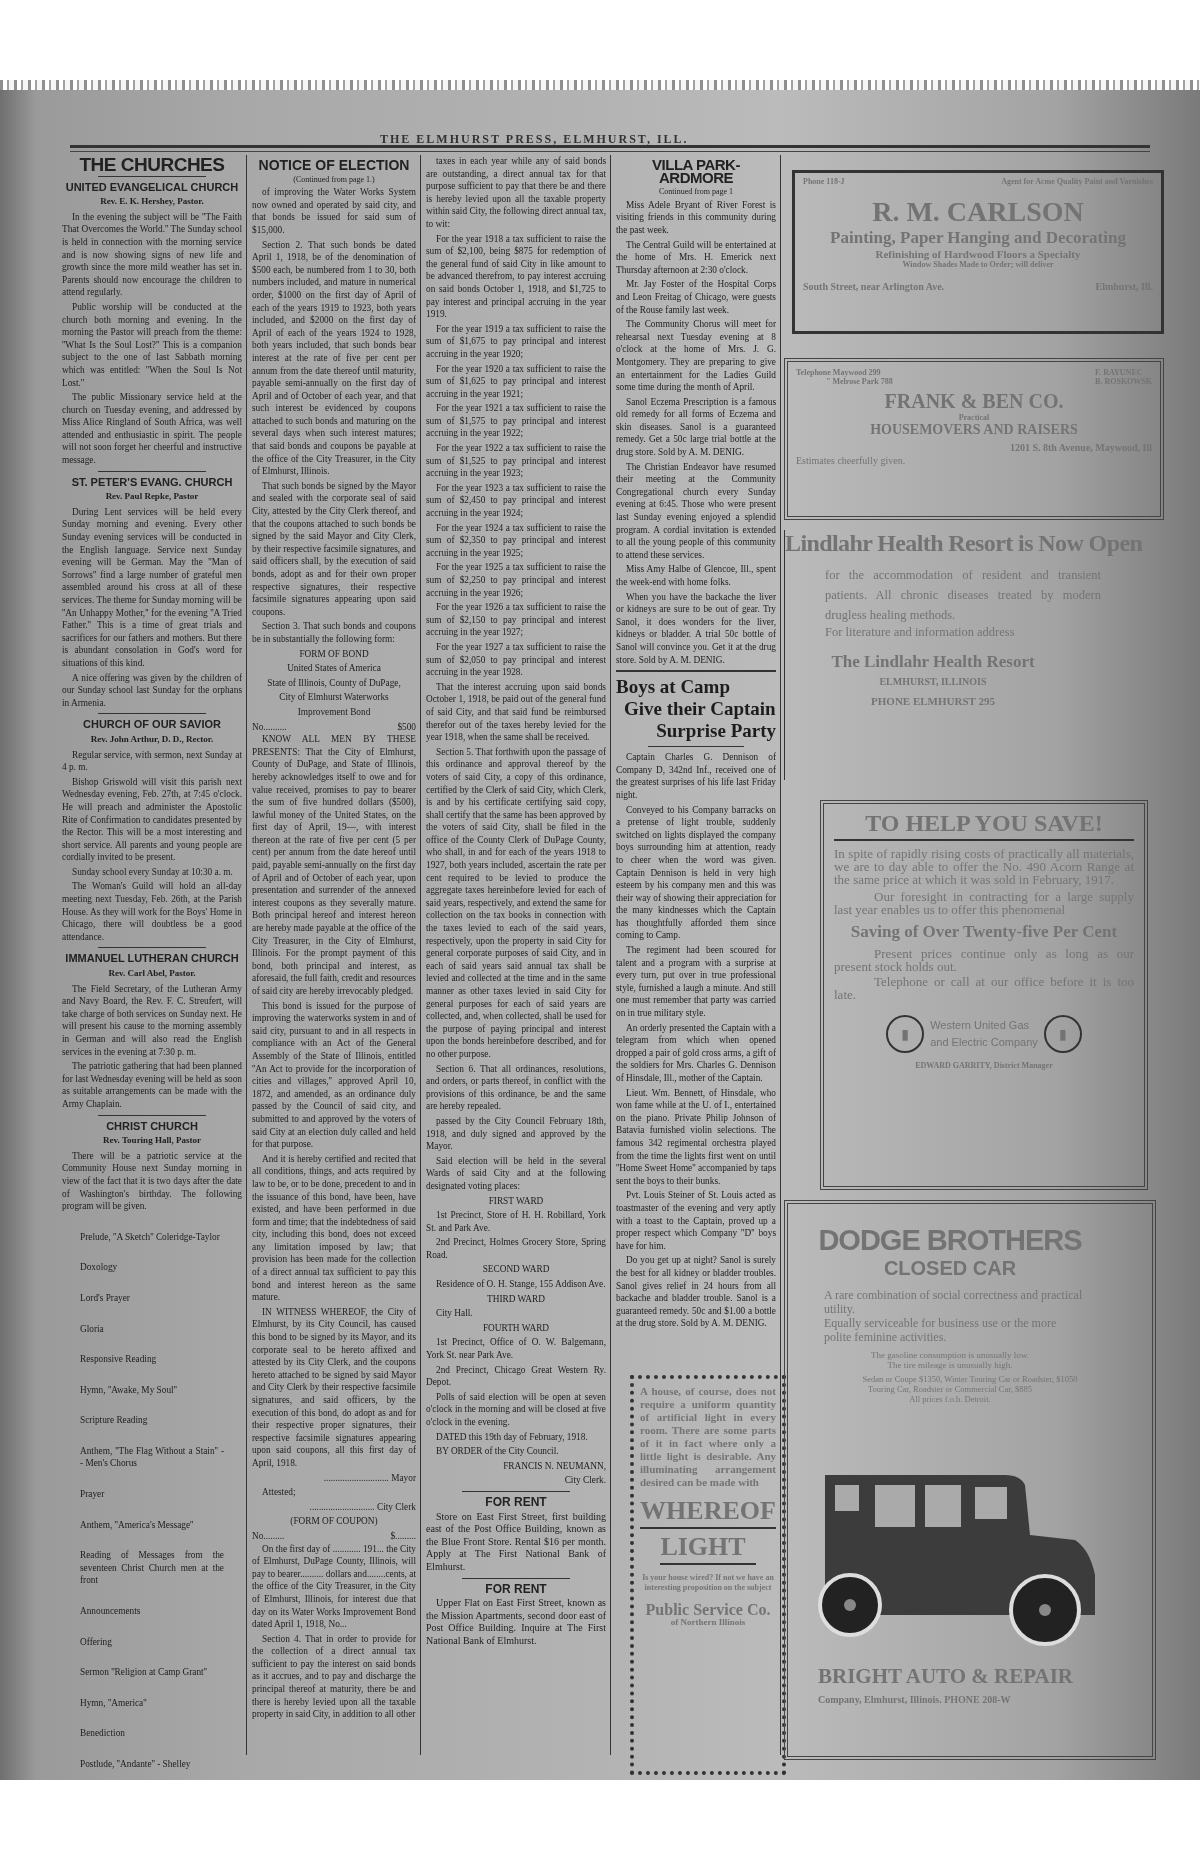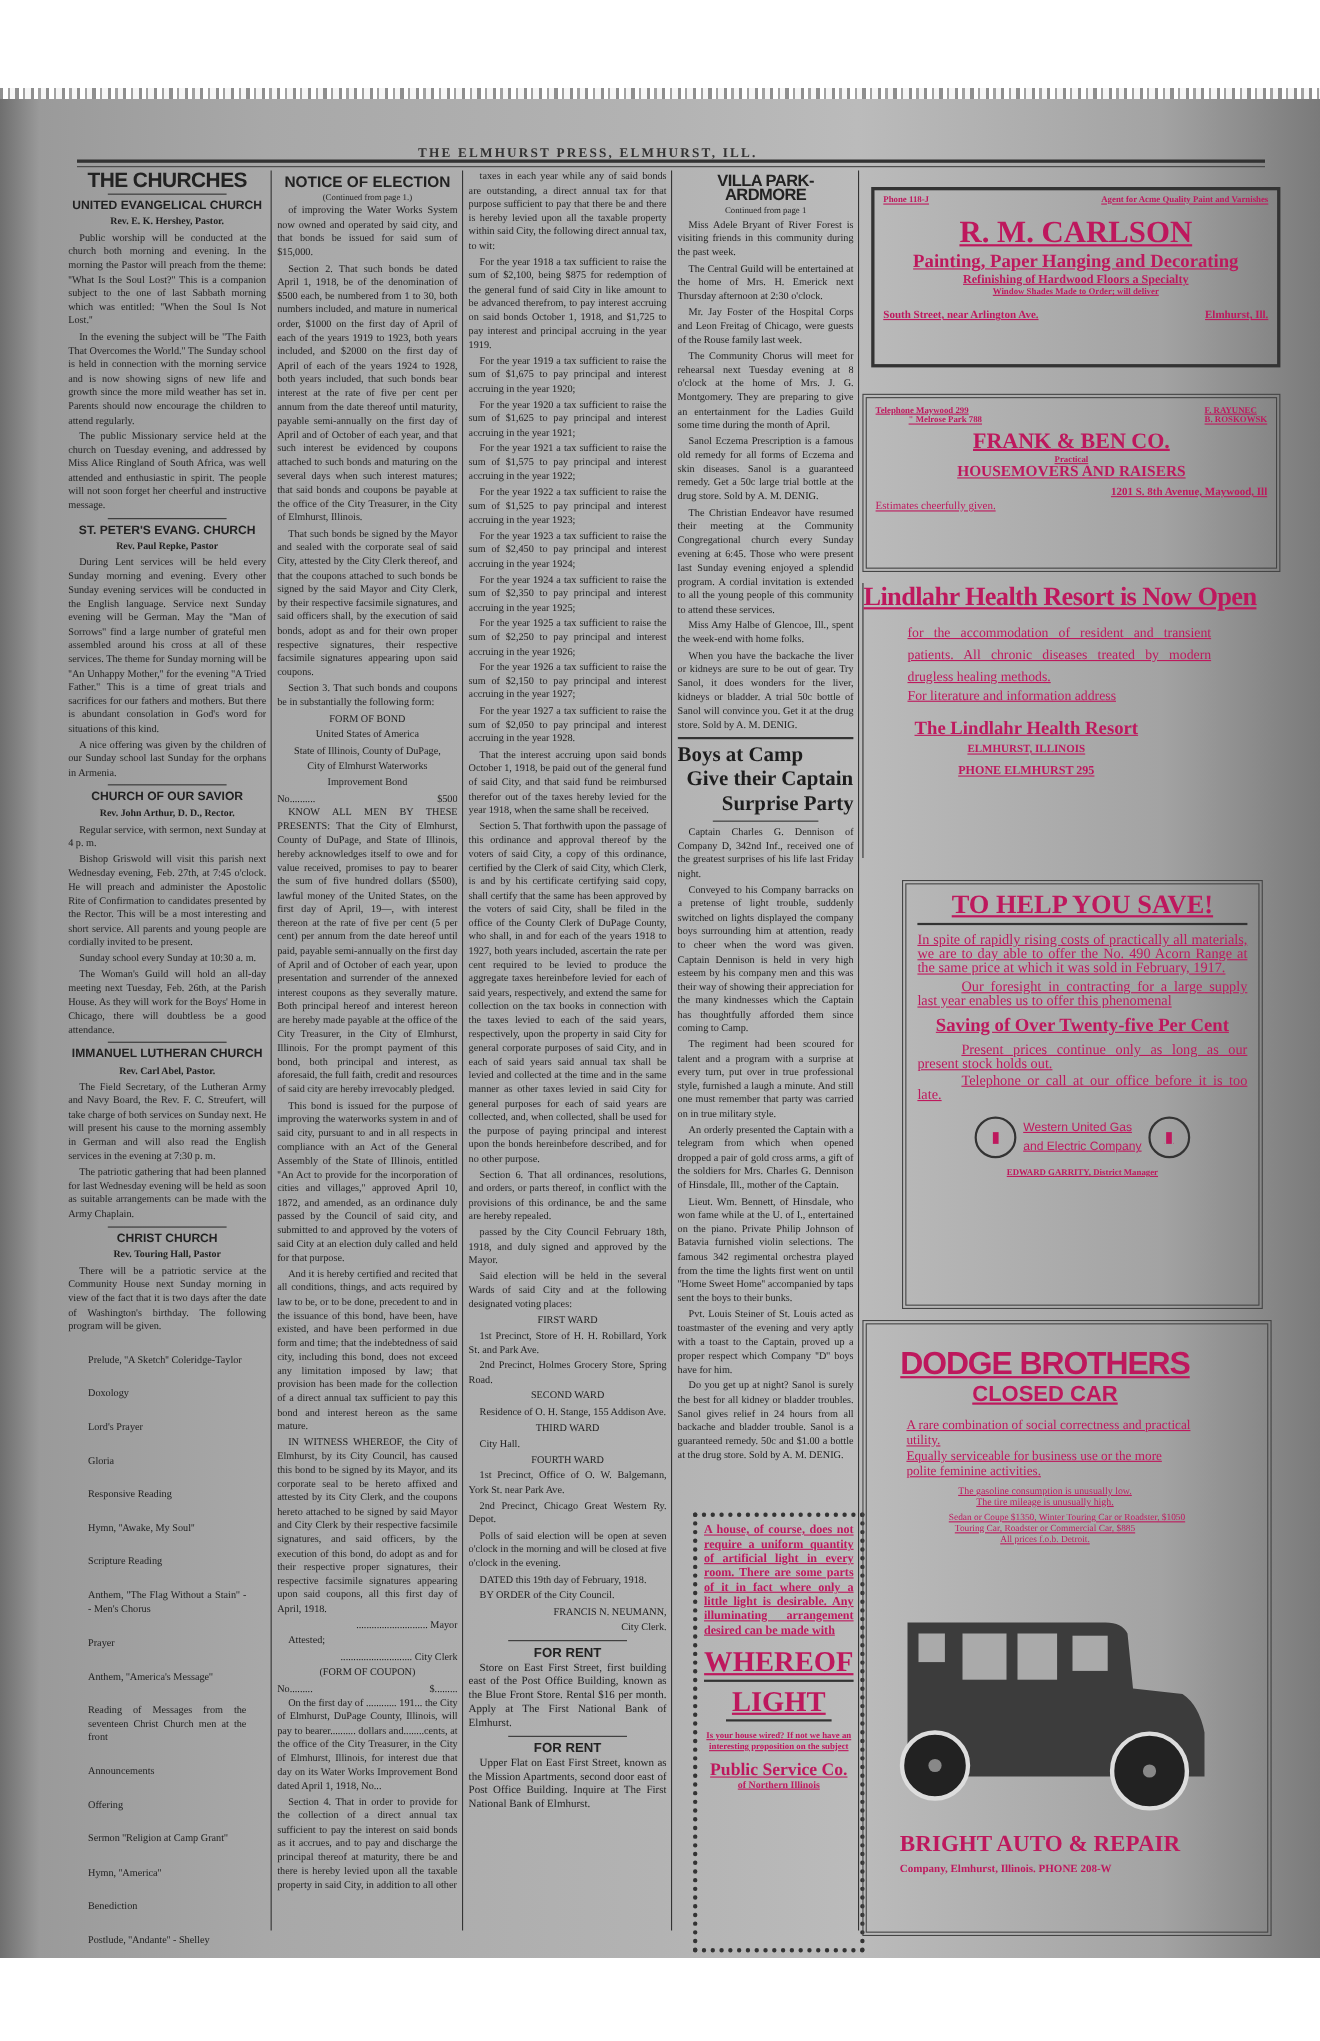--- a/index.html
+++ b/index.html
@@ -22,21 +22,21 @@
   .col { position: absolute; top: 155px; font-size: 9.3px; line-height: 12.6px; text-align: justify; color: #1d1d1d; }
   .col p { margin: 0 0 2px 0; text-indent: 10px; }
   .vrule { position:absolute; top:155px; width:1px; background:#333; height:1600px; }
   .hd { font-family: "Liberation Sans", sans-serif; font-weight: bold; text-align:center; margin: 4px 0 2px; color:#222; }
   .hd.big { font-size: 19px; letter-spacing: -0.5px; }
   .hd.med { font-size: 11px; }
   .sub { text-align:center; font-weight:bold; font-size:9px; margin-bottom:3px; }
   .short-rule { width: 60%; margin: 4px auto; height:1px; background:#333; }
   .prog { text-indent:0 !important; margin:18px !important; }
   .center { text-align:center; text-indent:0 !important; }
-  .ad { position:absolute; border:2px solid #333; color:#be185d;text-decoration:underline; }
+  .ad { position:absolute; border:2px solid #333; color:#737373; }
   .greek { border: 4px double #444; }
   .chain { border: 4px dotted #333; }
   .ad-title { font-weight:bold; text-align:center; }
   .car {
     position:absolute; left:805px; top:1465px; width:300px; height:190px;
   }
 </style>
 </head>
 <body>
 
@@ -50,22 +50,22 @@
 <div class="vrule" style="left:246px"></div>
 <div class="vrule" style="left:420px"></div>
 <div class="vrule" style="left:610px"></div>
 <div class="vrule" style="left:780px"></div>
 
 <div class="col" style="left:62px; width:180px; height:1620px; overflow:hidden;">
   <div class="hd big">THE CHURCHES</div>
   <div class="short-rule"></div>
   <div class="hd med">UNITED EVANGELICAL CHURCH</div>
   <div class="sub">Rev. E. K. Hershey, Pastor.</div>
+  <p>In the evening the subject will be ''The Faith That Overcomes the World.'' The Sunday school is held in connection with the morning service and is now showing signs of new life and growth since the more mild weather has set in. Parents should now encourage the children to attend regularly.</p>
   <p>Public worship will be conducted at the church both morning and evening. In the morning the Pastor will preach from the theme: ''What Is the Soul Lost?'' This is a companion subject to the one of last Sabbath morning which was entitled: ''When the Soul Is Not Lost.''</p>
-  <p>In the evening the subject will be ''The Faith That Overcomes the World.'' The Sunday school is held in connection with the morning service and is now showing signs of new life and growth since the more mild weather has set in. Parents should now encourage the children to attend regularly.</p>
   <p>The public Missionary service held at the church on Tuesday evening, and addressed by Miss Alice Ringland of South Africa, was well attended and enthusiastic in spirit. The people will not soon forget her cheerful and instructive message.</p>
   <div class="short-rule"></div>
   <div class="hd med">ST. PETER'S EVANG. CHURCH</div>
   <div class="sub">Rev. Paul Repke, Pastor</div>
   <p>During Lent services will be held every Sunday morning and evening. Every other Sunday evening services will be conducted in the English language. Service next Sunday evening will be German. May the ''Man of Sorrows'' find a large number of grateful men assembled around his cross at all of these services. The theme for Sunday morning will be ''An Unhappy Mother,'' for the evening ''A Tried Father.'' This is a time of great trials and sacrifices for our fathers and mothers. But there is abundant consolation in God's word for situations of this kind.</p>
   <p>A nice offering was given by the children of our Sunday school last Sunday for the orphans in Armenia.</p>
   <div class="short-rule"></div>
   <div class="hd med">CHURCH OF OUR SAVIOR</div>
   <div class="sub">Rev. John Arthur, D. D., Rector.</div>
   <p>Regular service, with sermon, next Sunday at 4 p. m.</p>
@@ -202,21 +202,21 @@
   <p>The regiment had been scoured for talent and a program with a surprise at every turn, put over in true professional style, furnished a laugh a minute. And still one must remember that party was carried on in true military style.</p>
   <p>An orderly presented the Captain with a telegram from which when opened dropped a pair of gold cross arms, a gift of the soldiers for Mrs. Charles G. Dennison of Hinsdale, Ill., mother of the Captain.</p>
   <p>Lieut. Wm. Bennett, of Hinsdale, who won fame while at the U. of I., entertained on the piano. Private Philip Johnson of Batavia furnished violin selections. The famous 342 regimental orchestra played from the time the lights first went on until ''Home Sweet Home'' accompanied by taps sent the boys to their bunks.</p>
   <p>Pvt. Louis Steiner of St. Louis acted as toastmaster of the evening and very aptly with a toast to the Captain, proved up a proper respect which Company ''D'' boys have for him.</p>
   <p>Do you get up at night? Sanol is surely the best for all kidney or bladder troubles. Sanol gives relief in 24 hours from all backache and bladder trouble. Sanol is a guaranteed remedy. 50c and $1.00 a bottle at the drug store. Sold by A. M. DENIG.</p>
 </div>
 
 <div class="ad chain" style="left:630px; top:1375px; width:136px; height:380px; padding:6px; font-size:11px; line-height:13px; font-weight:bold;">
   <div style="text-align:justify">A house, of course, does not require a uniform quantity of artificial light in every room. There are some parts of it in fact where only a little light is desirable. Any illuminating arrangement desired can be made with</div>
   <div style="font-size:26px;line-height:32px;text-align:center;border-bottom:2px solid #333;margin-top:6px">WHEREOF</div>
-  <div style="font-size:26px;line-height:32px;text-align:center;border-bottom:2px solid #333;width:70%;margin:2px auto 0">LIGHT</div>
+  <div style="font-size:26px;line-height:32px;border-bottom:2px solid #333;width:70%;margin:2px auto 0">LIGHT</div>
   <div style="font-size:8px;line-height:10px;text-align:center;margin-top:8px">Is your house wired? If not we have an interesting proposition on the subject</div>
   <div style="font-size:16px;text-align:center;margin-top:10px">Public Service Co.</div>
   <div style="font-size:9px;text-align:center">of Northern Illinois</div>
 </div>
 
 <div class="ad" style="left:792px; top:170px; width:350px; height:150px; padding:4px 8px; border-width:3px;">
   <div style="display:flex;justify-content:space-between;font-size:8px;font-weight:bold">
     <span>Phone 118-J</span>
     <span>Agent for Acme Quality Paint and Varnishes</span>
   </div>

